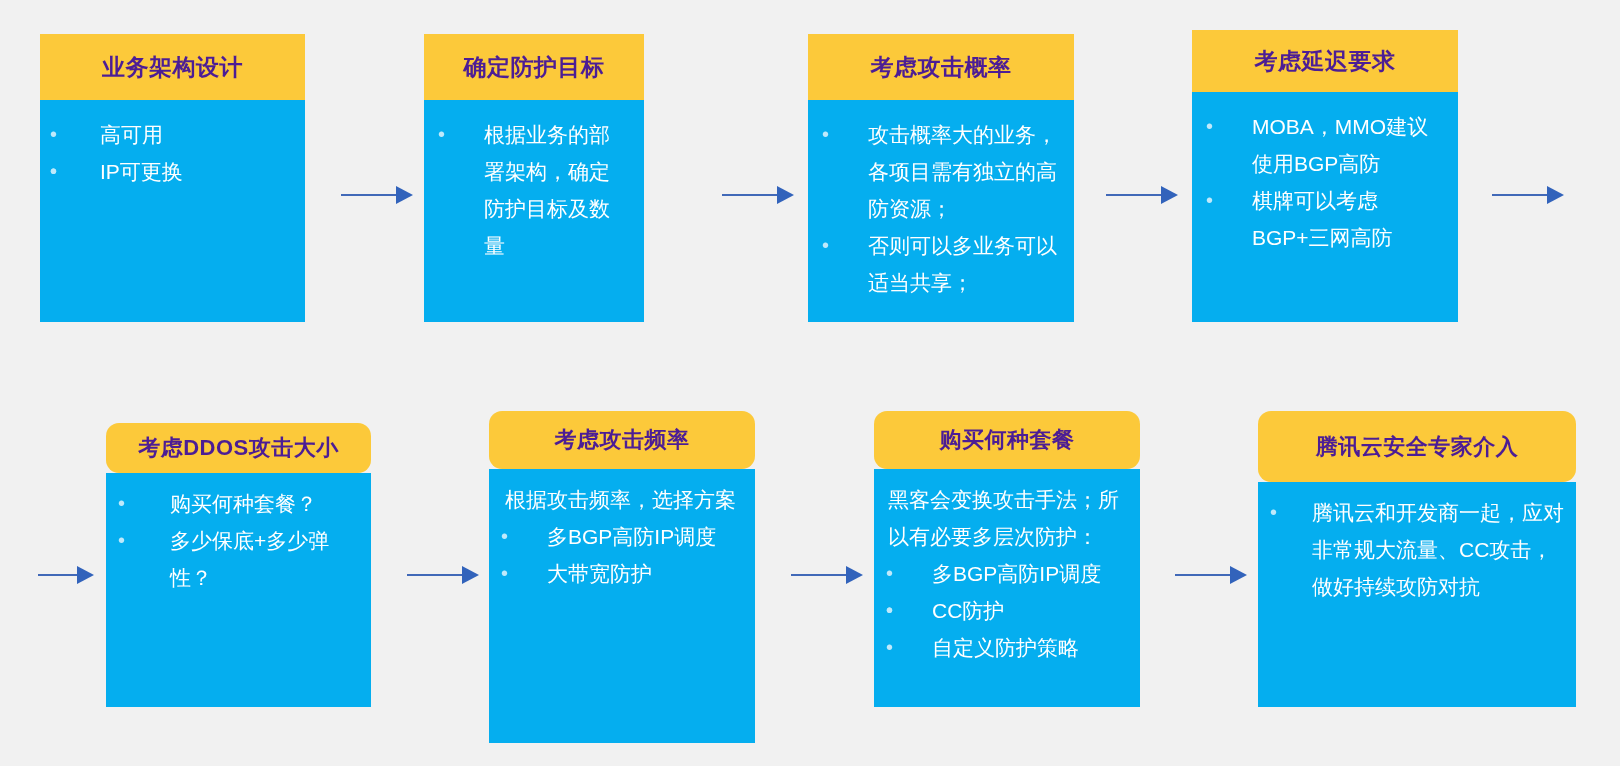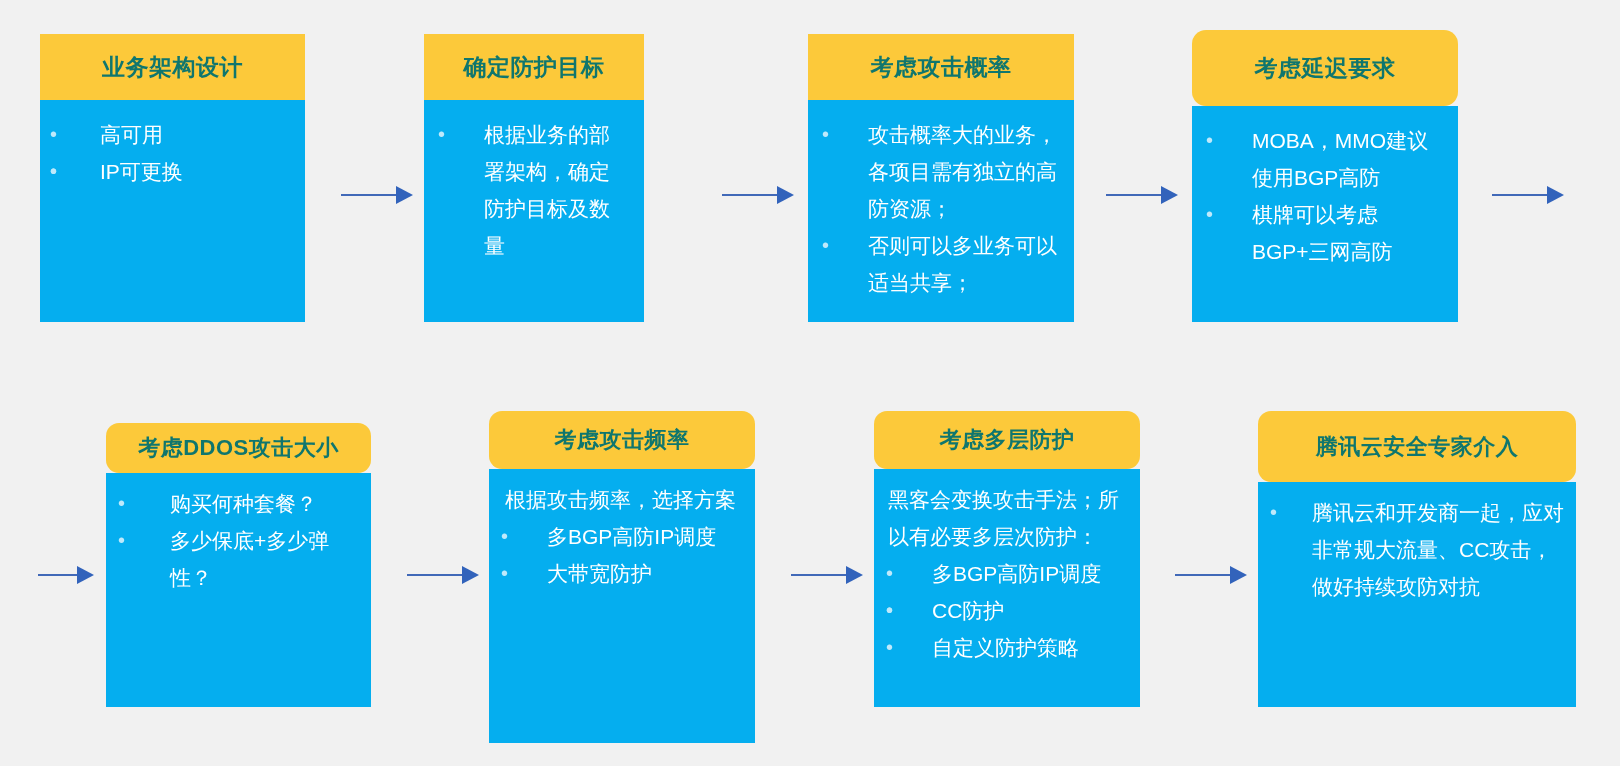--- a/index.html
+++ b/index.html
@@ -7,21 +7,21 @@
     width: 1620px; height: 766px;
     background: #f1f1f1;
     font-family: "Liberation Sans", "DejaVu Sans", sans-serif;
     overflow: hidden;
   }
   #stage { position: relative; width: 1620px; height: 766px; background: #f1f1f1; }
 
   .card { position: absolute; display: flex; flex-direction: column; }
   .card-header {
     background: #fcc93a;
-    color: #0f766e;
+    color: #4c1d95;
     font-weight: bold;
     display: flex; align-items: center; justify-content: center;
     text-align: center;
     letter-spacing: 0.5px;
     flex: 0 0 auto;
   }
   .card-body {
     background: #05aeef;
     color: #ffffff;
     flex: 1 1 auto;
@@ -54,21 +54,21 @@
   #card1 { left: 40px;   width: 265px; }
   #card2 { left: 424px;  width: 220px; }
   #card3 { left: 808px;  width: 266px; }
   #card4 { left: 1192px; width: 266px; }
 
   #card1 .card-body { padding-left: 10px; }
   #card1 .bullets li { padding-left: 50px; }
   #card1 .bullets { line-height: 37px; }
 
   #card4 { top: 30px; height: 292px; }
-  #card4 .card-header { height: 76px; border-radius: 14px; }
+  #card4 .card-header { height: 62px; }
 
   
   .r2 { top: 423px; }
   .r2 .card-header { height: 50px; font-size: 22px; border-radius: 13px; }
   .r2 .card-body { padding: 12px 12px 10px 12px; }
   .r2 .bullets { font-size: 21px; line-height: 37px; }
   .r2 .bullets li { padding-left: 46px; }
 
   #card5 { left: 106px; width: 265px; height: 284px; }
   #card5 .card-header { height: 50px; }
@@ -198,21 +198,21 @@
           </li>
         <li>
             <span class="dot">•</span>
             <span class="txt">大带宽防护</span>
           </li>
       </ul>
     </div>
   </div>
 
   <div class="card r2" id="card7">
-    <div class="card-header">考虑多层防护</div>
+    <div class="card-header">购买何种套餐</div>
     <div class="card-body">
       <div class="lead plain">黑客会变换攻击手法；所以有必要多层次防护：</div>
       <ul class="bullets">
         <li>
             <span class="dot">•</span>
             <span class="txt">多BGP高防IP调度</span>
           </li>
         <li>
             <span class="dot">•</span>
           </li>

